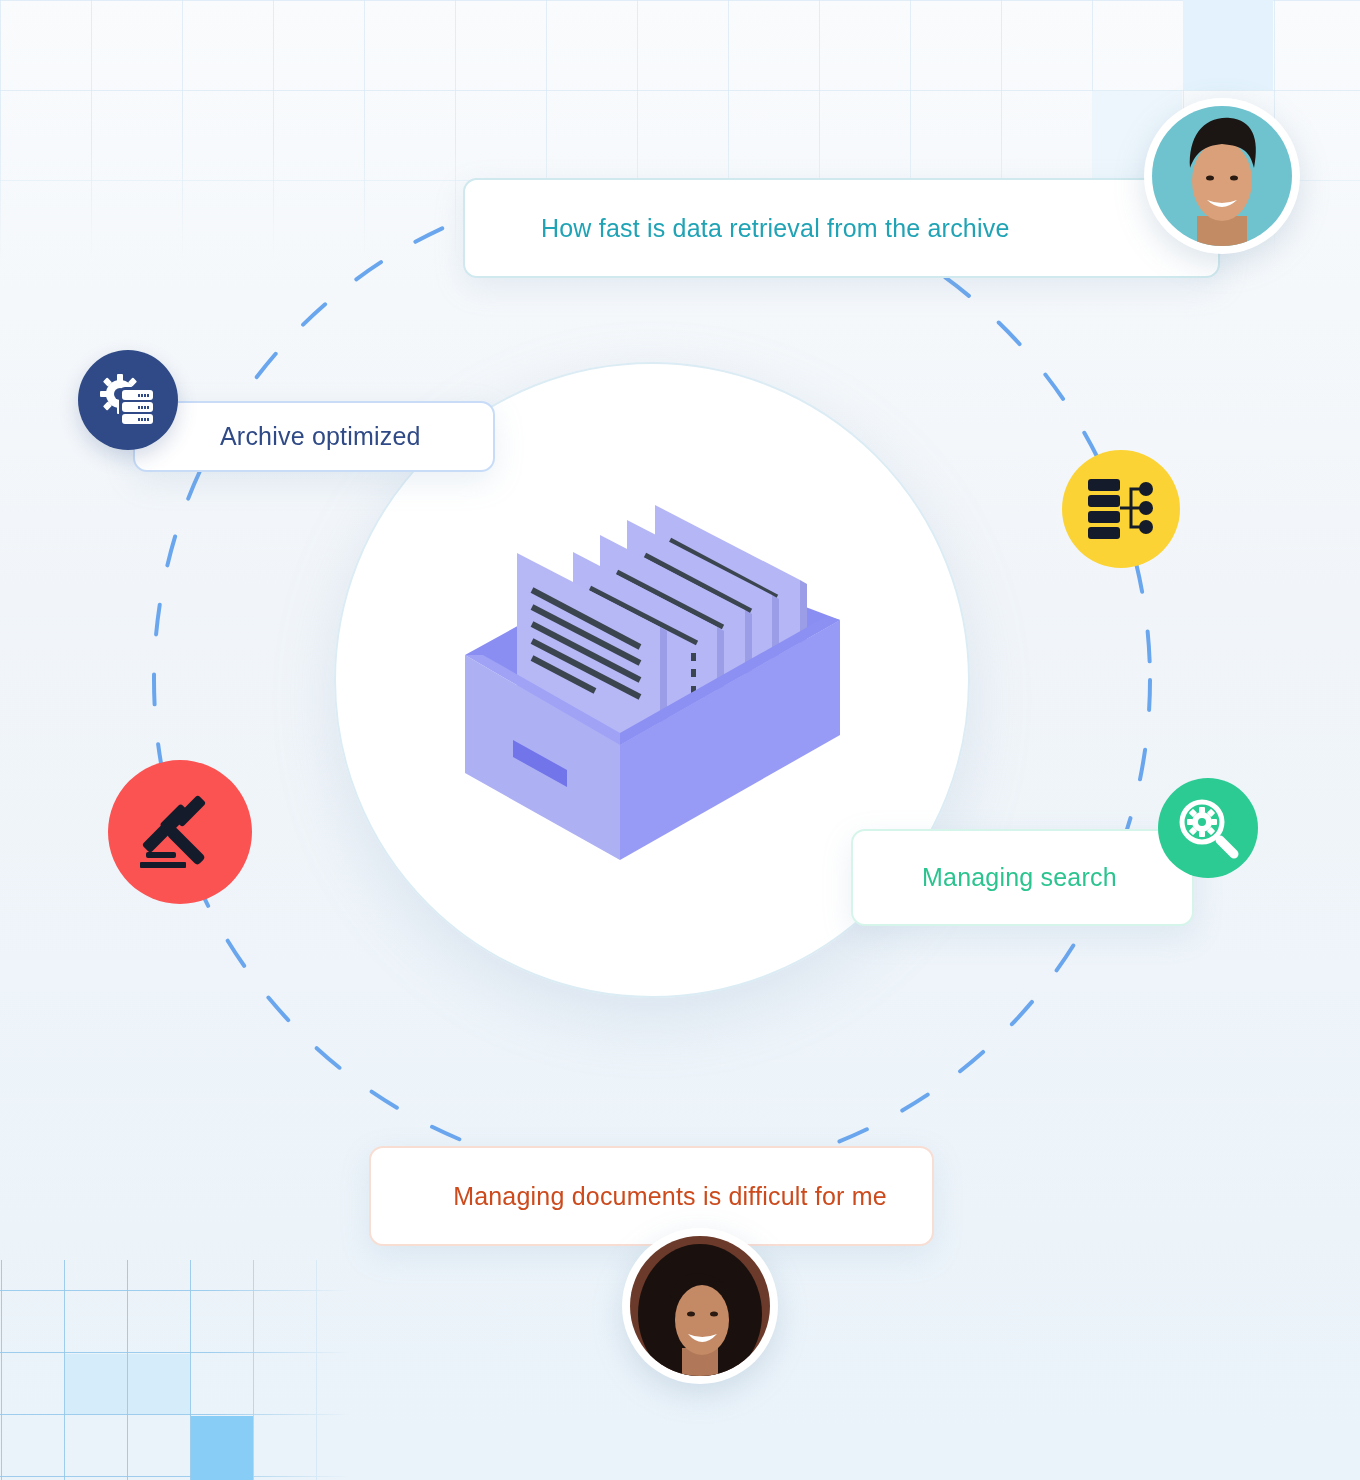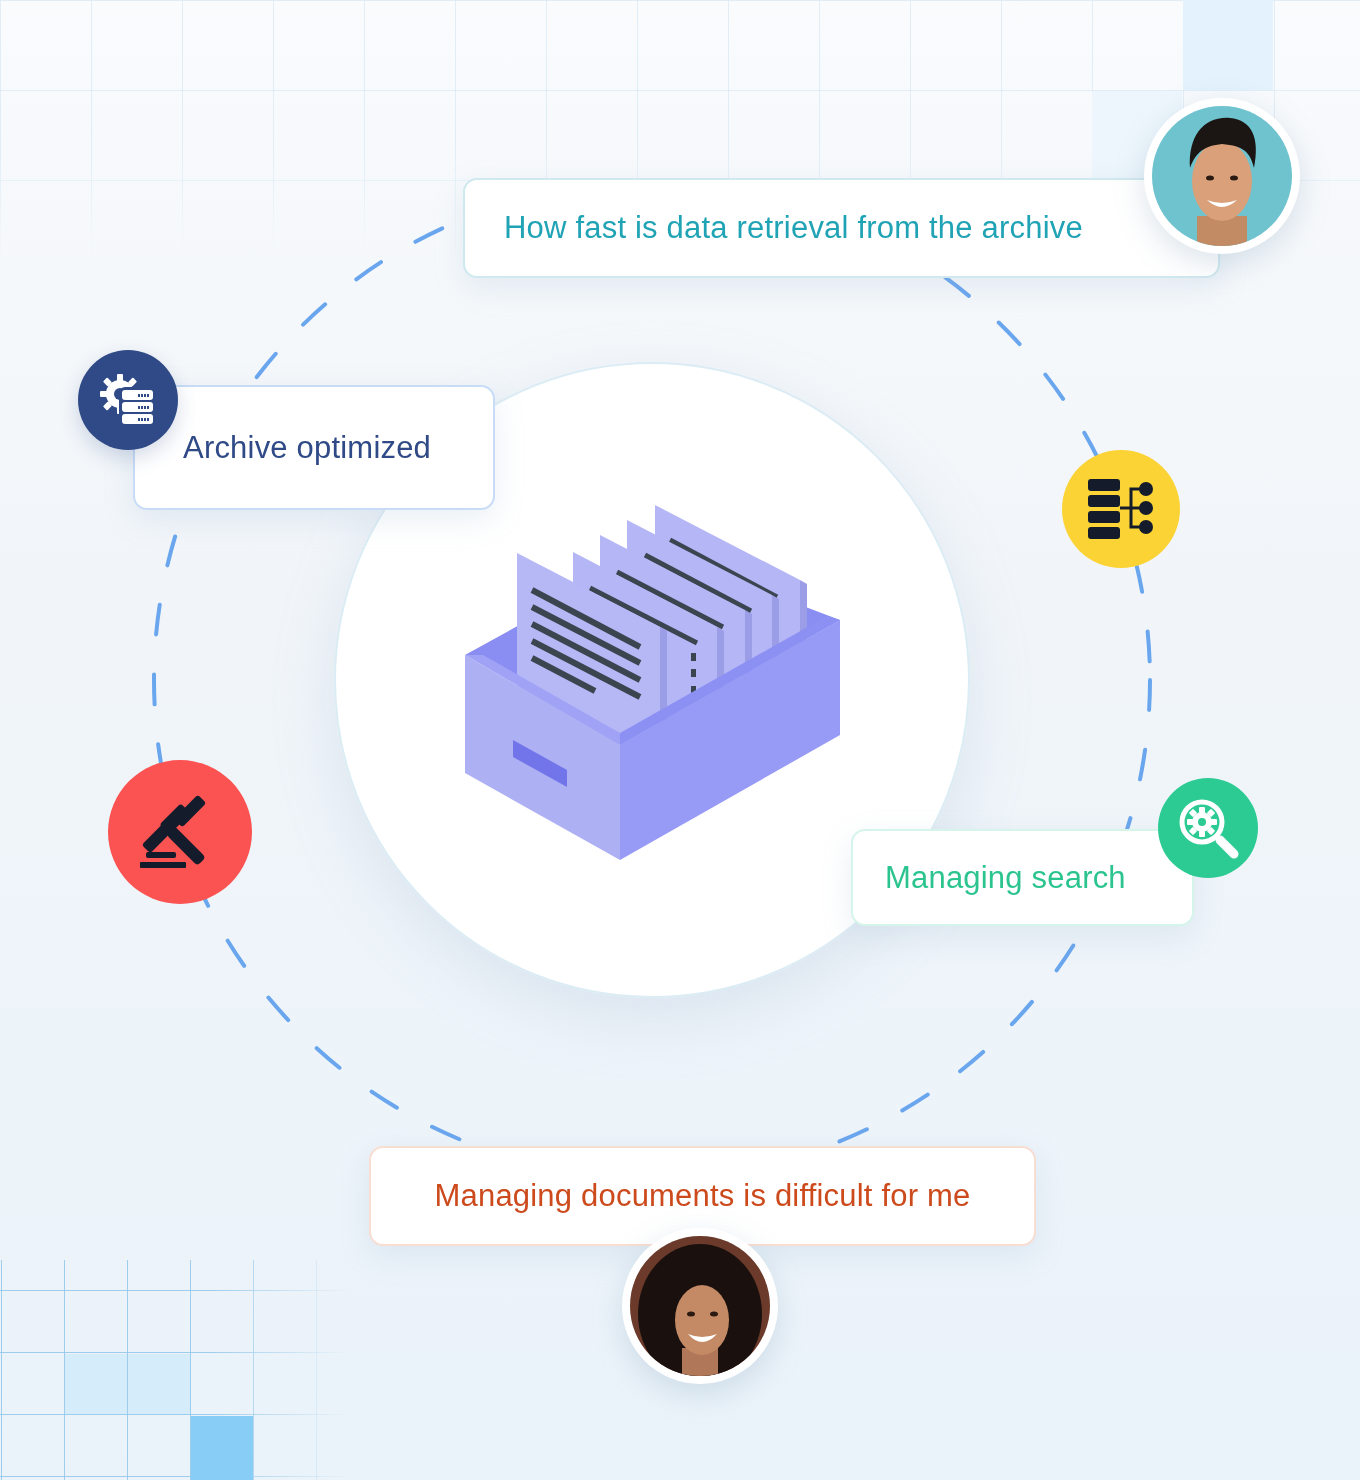--- a/index.html
+++ b/index.html
@@ -22,28 +22,28 @@
     -webkit-mask-image:linear-gradient(90deg,#000 0%,#000 60%,transparent 100%);
     mask-image:linear-gradient(90deg,#000 0%,#000 60%,transparent 100%);}
   .bcell{position:absolute;}
   .ring{position:absolute;left:0;top:0;}
   .center-circle{position:absolute;left:334px;top:362px;width:636px;height:636px;border-radius:50%;
     background:radial-gradient(circle at 50% 50%,#ffffff 0%,#ffffff 70%,#fbfdfe 100%);
     border:2px solid #dcecf4;box-shadow:0 20px 60px rgba(160,185,210,0.25);box-sizing:border-box;}
   .archive{position:absolute;left:455px;top:495px;}
   .card{position:absolute;background:#fff;border-radius:14px;box-sizing:border-box;
     display:flex;align-items:center;box-shadow:0 10px 30px rgba(140,170,200,0.18);}
-  .card span{font-size:31px;letter-spacing:0.2px;white-space:nowrap;}
+  .card span{font-size:25px;letter-spacing:0.2px;white-space:nowrap;margin-left:37px;}
   .card-top{left:463px;top:178px;width:757px;height:100px;border:2px solid #cfe9ee;border-top-left-radius:14px;}
   .card-top span{color:#1fa3b5;padding-left:39px;}
-  .card-left{left:133px;top:385px;width:362px;height:125px;border:2px solid #c8dcf8;}
+  .card-left{left:133px;top:401px;width:362px;height:71px;border:2px solid #c8dcf8;}
   .card-left span{color:#2f4a86;padding-left:48px;}
   .card-right{left:851px;top:829px;width:343px;height:97px;border:2px solid #d6f5ea;}
   .card-right span{color:#2bc48f;padding-left:32px;}
-  .card-bottom{left:369px;top:1146px;width:667px;height:100px;border:2px solid #f8ddd3;justify-content:center;}
+  .card-bottom{left:369px;top:1146px;width:565px;height:100px;border:2px solid #f8ddd3;justify-content:center;}
   .card-bottom span{color:#cc4a1c;}
   .icon-circle{position:absolute;border-radius:50%;display:flex;align-items:center;justify-content:center;}
   .ic-navy{left:78px;top:350px;width:100px;height:100px;background:#2f4a86;box-shadow:0 8px 20px rgba(47,74,134,0.2);}
   .ic-yellow{left:1062px;top:450px;width:118px;height:118px;background:#fbd335;}
   .ic-red{left:108px;top:760px;width:144px;height:144px;background:#fb5252;}
   .ic-green{left:1158px;top:778px;width:100px;height:100px;background:#2bcb93;}
   .avatar{position:absolute;border-radius:50%;background:#fff;box-shadow:0 10px 30px rgba(120,150,180,0.25);
     display:flex;align-items:center;justify-content:center;}
   .av-man{left:1144px;top:98px;width:156px;height:156px;}
   .av-woman{left:622px;top:1228px;width:156px;height:156px;}

